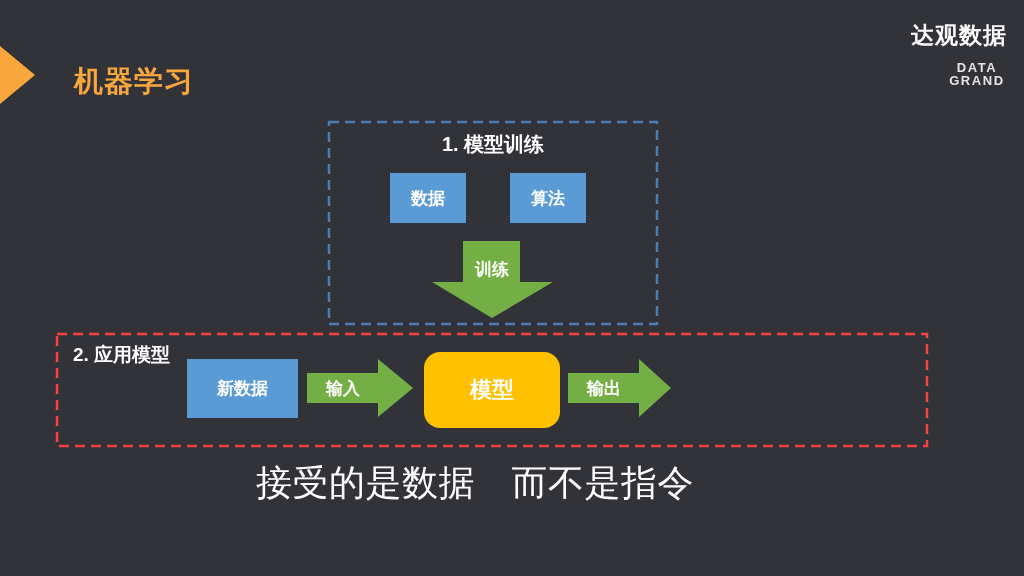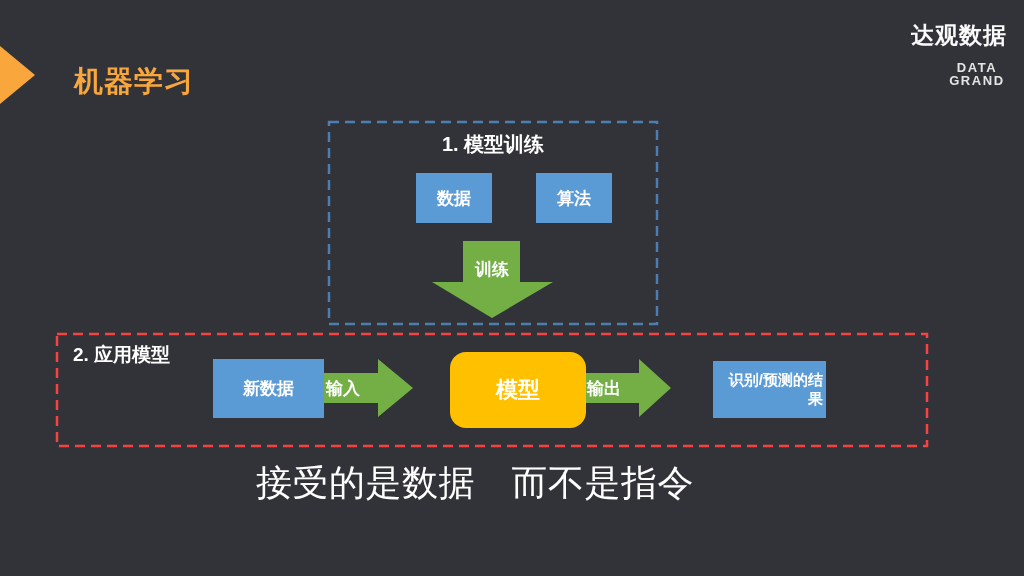--- a/index.html
+++ b/index.html
@@ -71,25 +71,24 @@
     left: 73px; top: 342px;
     font-size: 19px;
     font-weight: 700;
   }
   
   .node {
     position: absolute;
     display: flex;
     align-items: center;
     justify-content: center;
-    text-align: right;
+    text-align: center;
     background: #5B9BD5;
     color: #ffffff;
     font-weight: 700;
-    margin-left: 26px;
   }
   .node-data      { left: 390px; top: 173px; width: 76px;  height: 50px; font-size: 17px; }
   .node-algorithm { left: 510px; top: 173px; width: 76px;  height: 50px; font-size: 17px; }
   .node-new-data  { left: 187px; top: 359px; width: 111px; height: 59px; font-size: 17px; }
   .node-model {
     left: 424px; top: 352px; width: 136px; height: 76px;
     background: #FFC000;
     border-radius: 16px;
     font-size: 22px;
   }
@@ -146,17 +145,16 @@
   <div class="training-title">1. 模型训练</div>
   <div class="node node-data">数据</div>
   <div class="node node-algorithm">算法</div>
   <div class="arrow-label label-train">训练</div>
 
   <div class="application-title">2. 应用模型</div>
   <div class="node node-new-data">新数据</div>
   <div class="arrow-label label-input">输入</div>
   <div class="node node-model">模型</div>
   <div class="arrow-label label-output">输出</div>
-  <div class="node node-result">识别/预测的结果</div>
 
   <div class="caption">接受的是数据　而不是指令</div>
 
 </div>
 
 </body></html>

